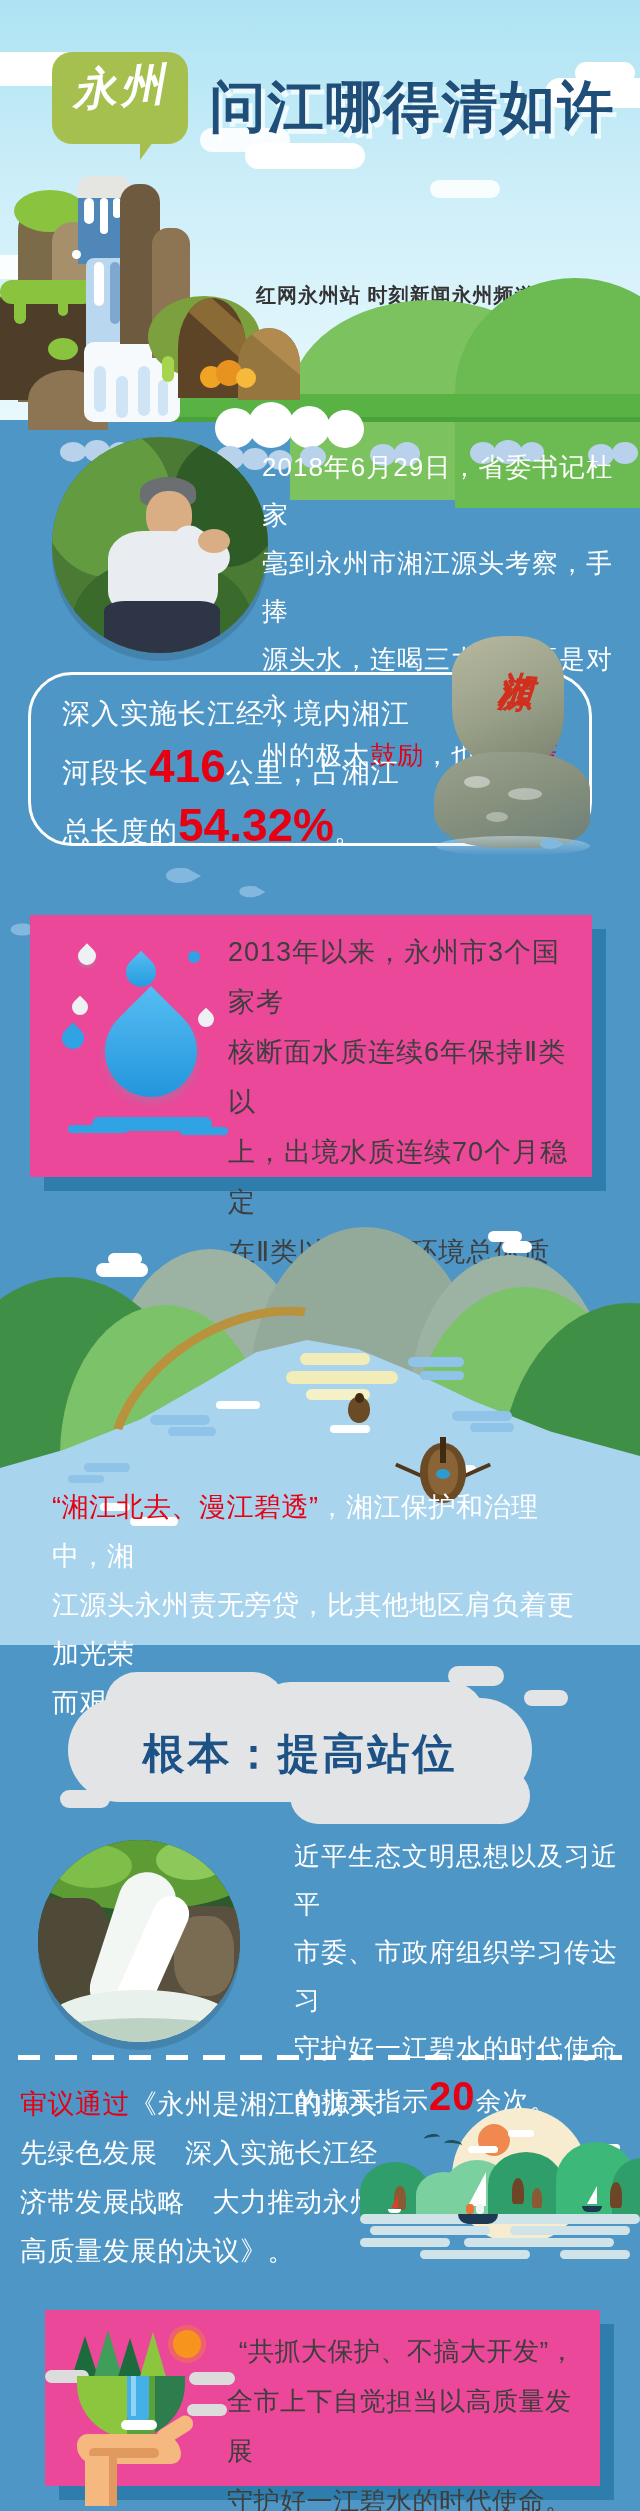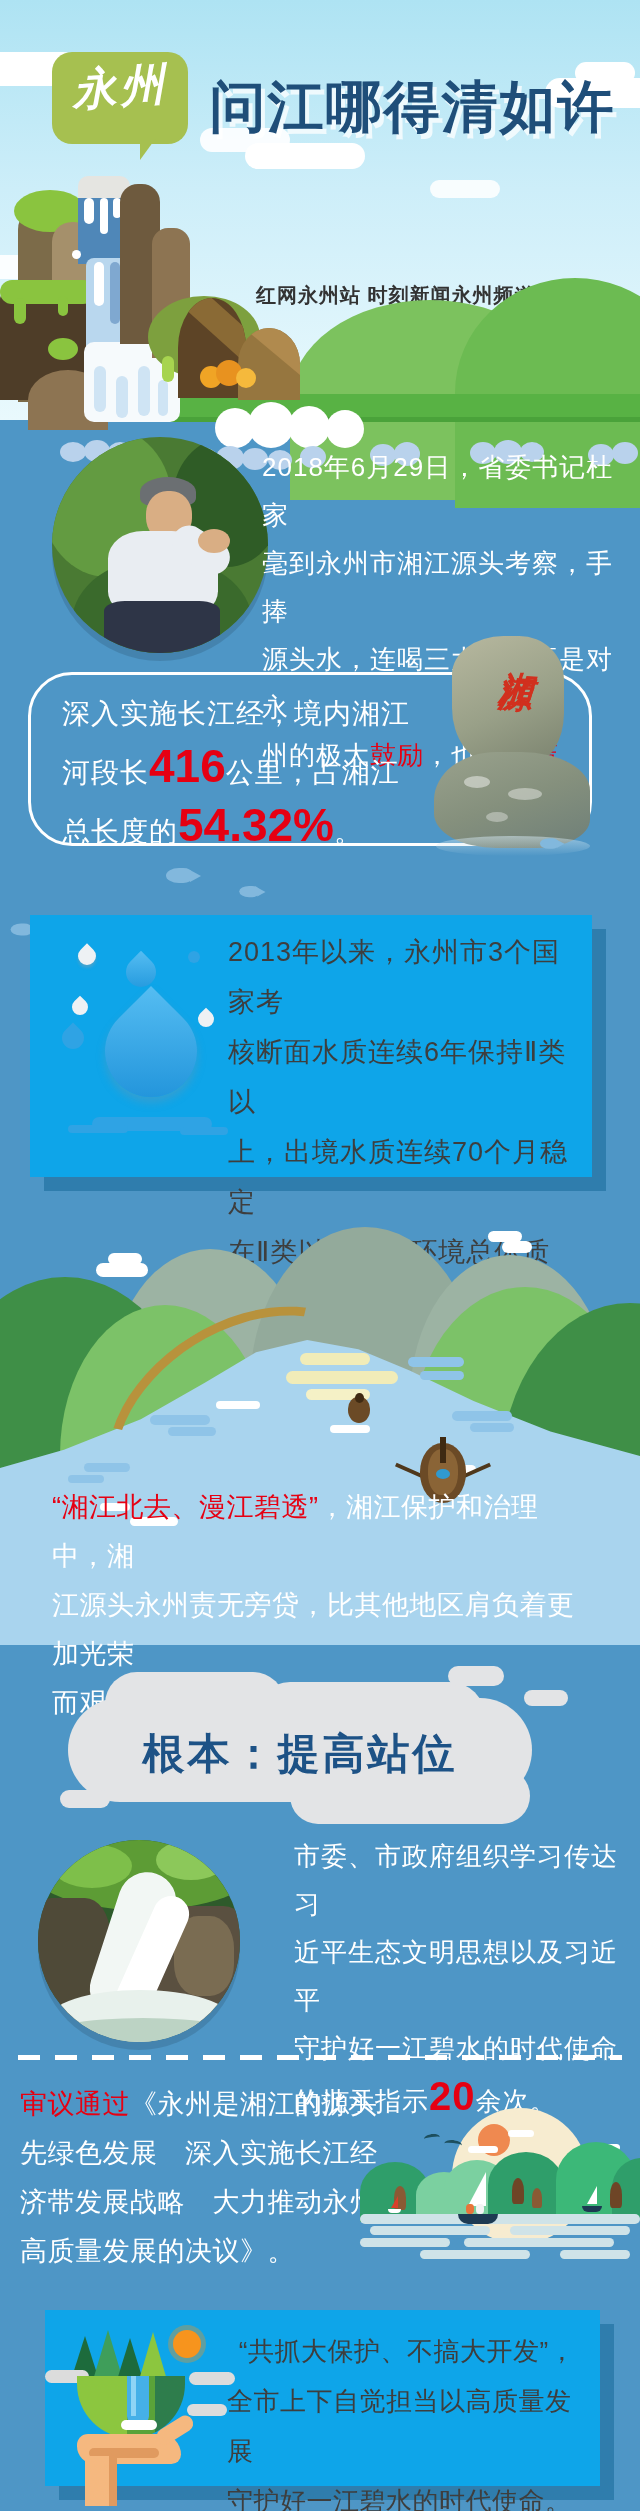--- a/index.html
+++ b/index.html
@@ -9,21 +9,21 @@
   .abs{position:absolute;}
   .pill{position:absolute;border-radius:999px;background:#ffffff;}
   .bump{position:absolute;border-radius:50%;background:#b9d2ec;}
   .wbump{position:absolute;border-radius:50%;background:#ffffff;}
   .fish{position:absolute;width:26px;height:15px;background:#82b8dd;border-radius:60% 40% 40% 60%;}
   .fish:after{content:"";position:absolute;right:-9px;top:2px;border-left:11px solid #82b8dd;
               border-top:6px solid transparent;border-bottom:6px solid transparent;}
   .white-par{color:#ffffff;font-size:26px;line-height:48px;letter-spacing:1px;}
   .red{color:#e60012;}
   .bignum{font-size:46px;font-weight:bold;color:#e60012;letter-spacing:0;}
-  .card{position:absolute;background:#0ea5e9;box-shadow:14px 14px 0 #2f7dad;}
+  .card{position:absolute;background:#ec4899;box-shadow:14px 14px 0 #2f7dad;}
   .dark-par{color:#3e3e3e;font-size:27px;line-height:50px;letter-spacing:1px;}
   .tree{position:absolute;width:0;height:0;}
 </style>
 </head>
 <body>
 
 <div class="canvas">
 
   <div class="abs" style="left:0;top:0;width:640px;height:420px;background:linear-gradient(180deg,#aee3f3 0%,#cdeef9 45%,#e9f9fd 100%);"></div>
 
@@ -266,22 +266,22 @@
     <div class="abs" style="left:-12px;top:58px;width:84px;height:120px;background:#4f4a38;border-radius:30%;"></div>
     <div class="abs" style="left:118px;top:66px;width:96px;height:120px;background:#5a5040;border-radius:30%;"></div>
     <div class="abs" style="left:136px;top:76px;width:60px;height:80px;background:#7a6c52;border-radius:40%;"></div>
     <div class="abs" style="left:66px;top:30px;width:58px;height:150px;background:#f2f7f4;border-radius:30px;transform:rotate(18deg);"></div>
     <div class="abs" style="left:96px;top:52px;width:36px;height:130px;background:#ffffff;border-radius:24px;transform:rotate(24deg);"></div>
     <div class="abs" style="left:10px;top:150px;width:184px;height:60px;background:#e8f1ec;border-radius:50%;"></div>
     <div class="abs" style="left:0;top:178px;width:210px;height:40px;background:#bcd3c4;border-radius:50%;"></div>
   </div>
 
   <div class="abs" style="left:294px;top:1832px;width:340px;color:#fff;font-size:26px;line-height:48px;letter-spacing:1px;">
+    <div>近平生态文明思想以及习近平</div>
     <div>市委、市政府组织学习传达习</div>
-    <div>近平生态文明思想以及习近平</div>
     <div>守护好一江碧水的时代使命</div>
     <div><span>的批示指示</span><span class="red" style="font-size:40px;font-weight:bold;">20</span><span>余次。</span></div>
   </div>
 
   <div class="abs" style="left:18px;top:2055px;width:604px;height:5px;
               background:repeating-linear-gradient(90deg,#ffffff 0 22px,transparent 22px 37px);"></div>
 
   <div class="abs" style="left:20px;top:2080px;width:360px;color:#fff;font-size:27px;line-height:49px;letter-spacing:.5px;">
     <div><span class="red">审议通过</span><span>《永州是湘江的源头</span></div>
     <div>先绿色发展　深入实施长江经</div>

